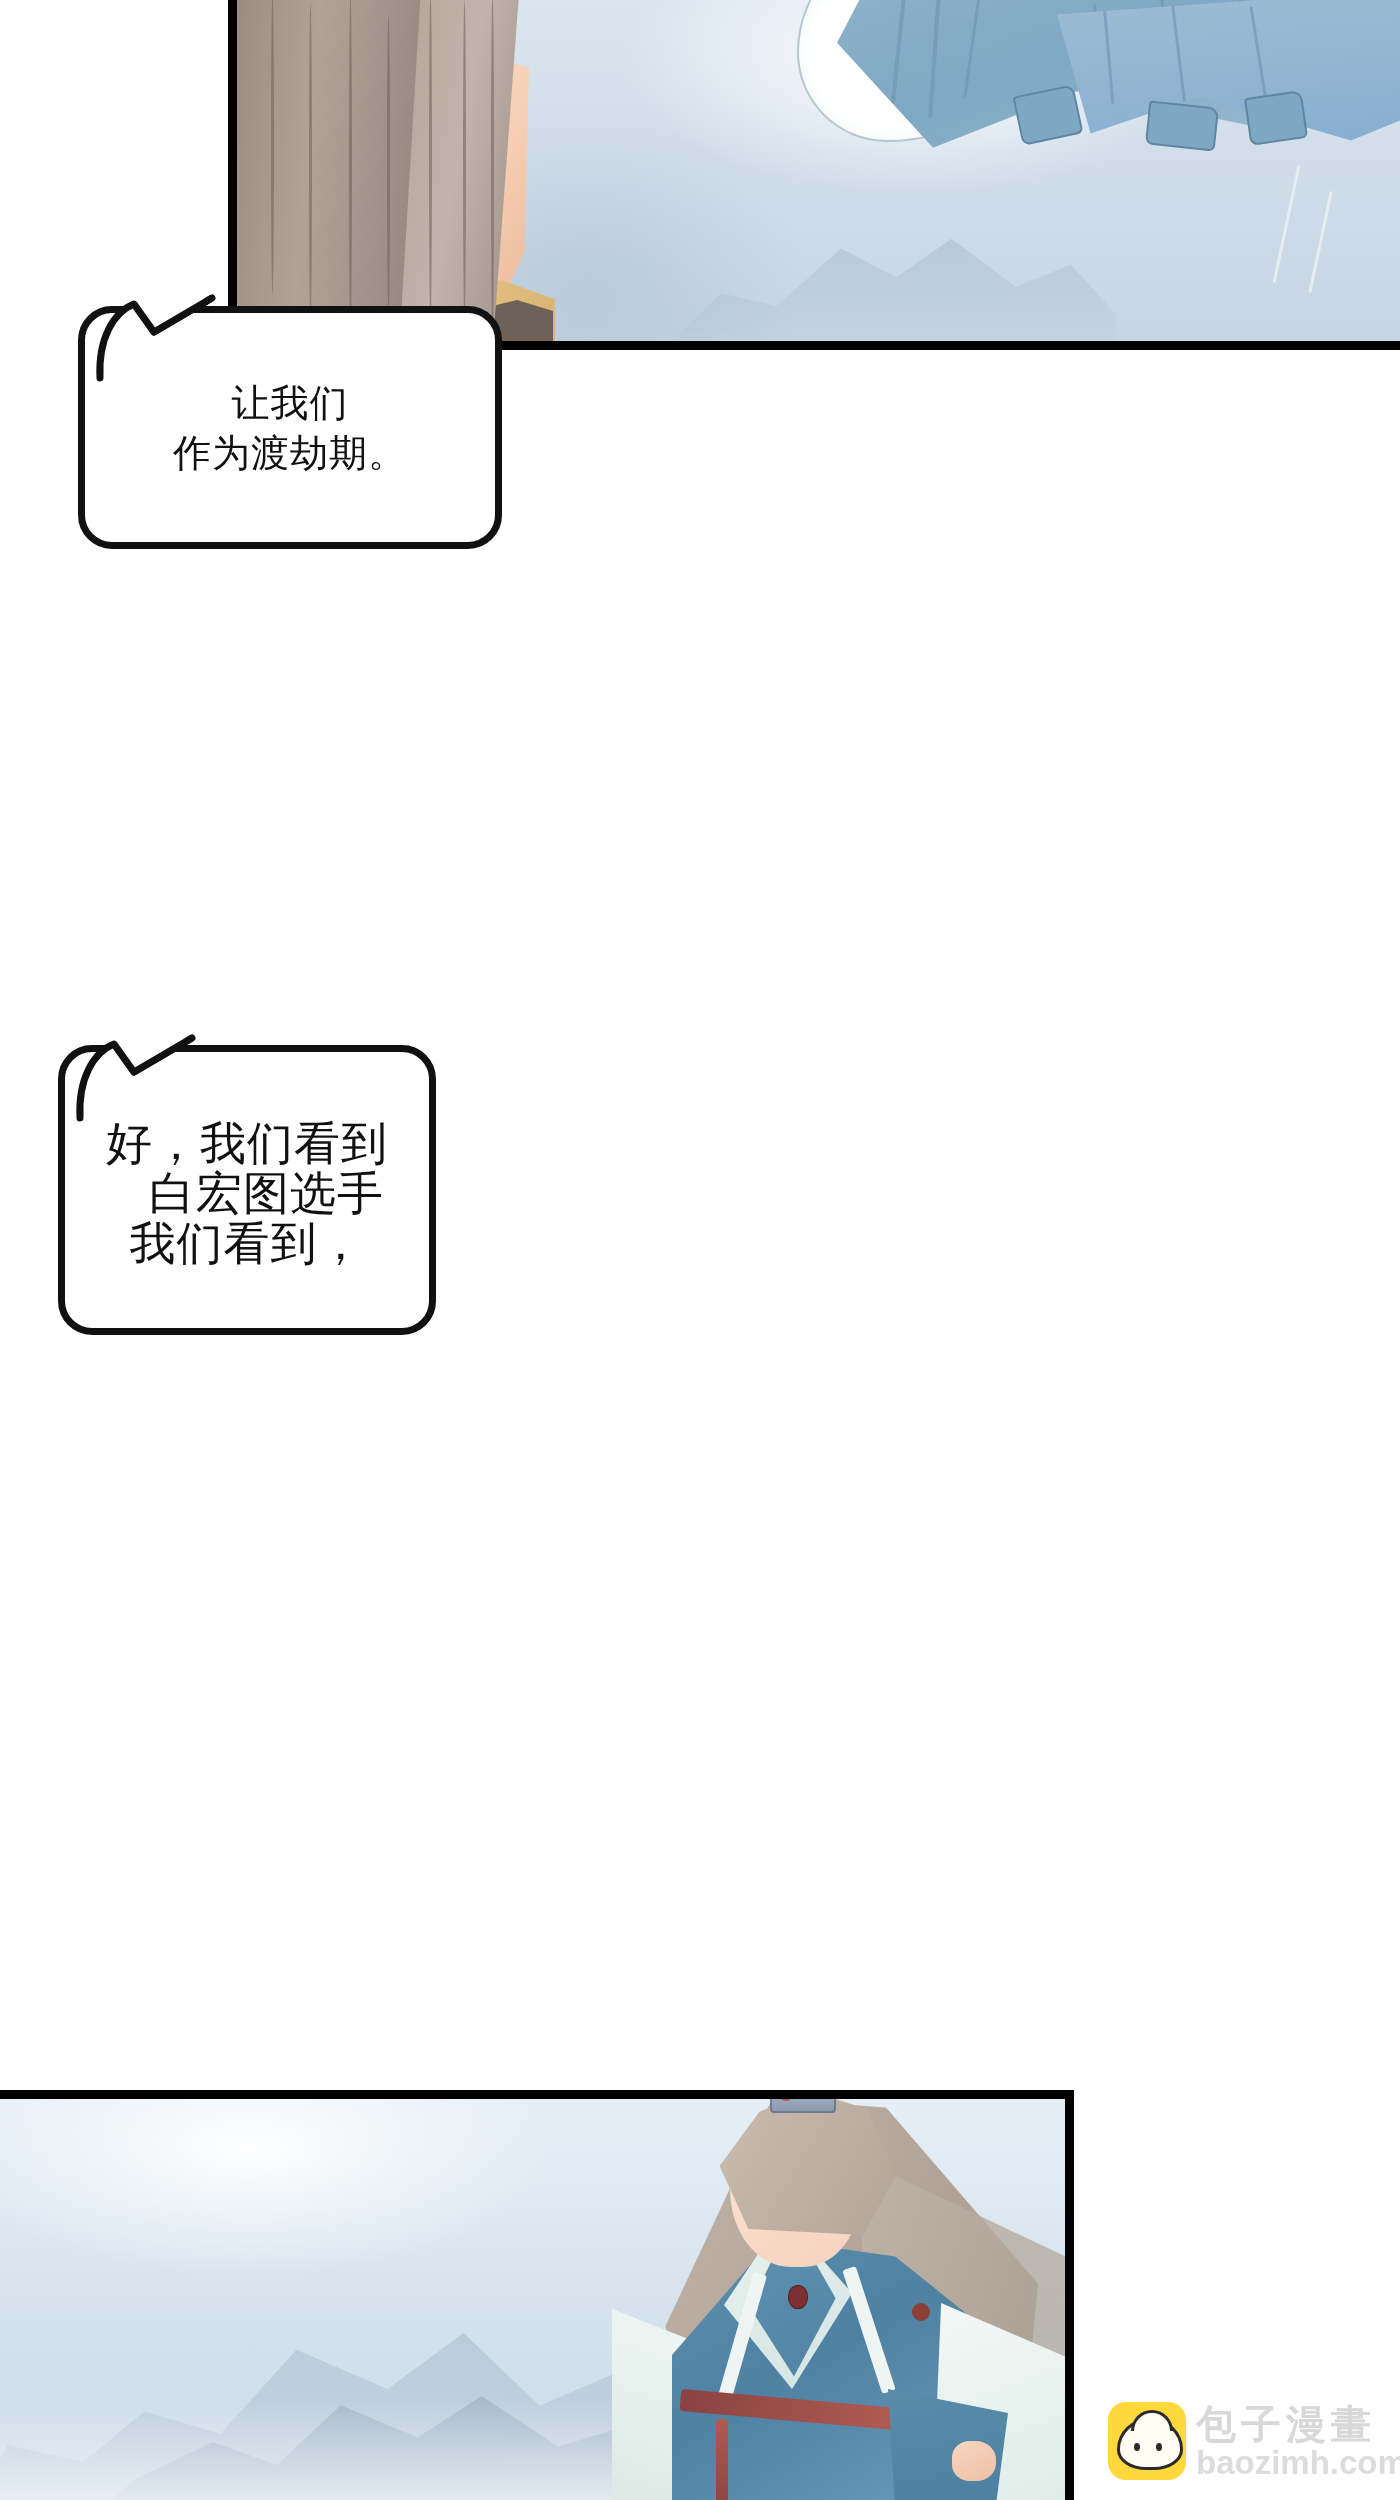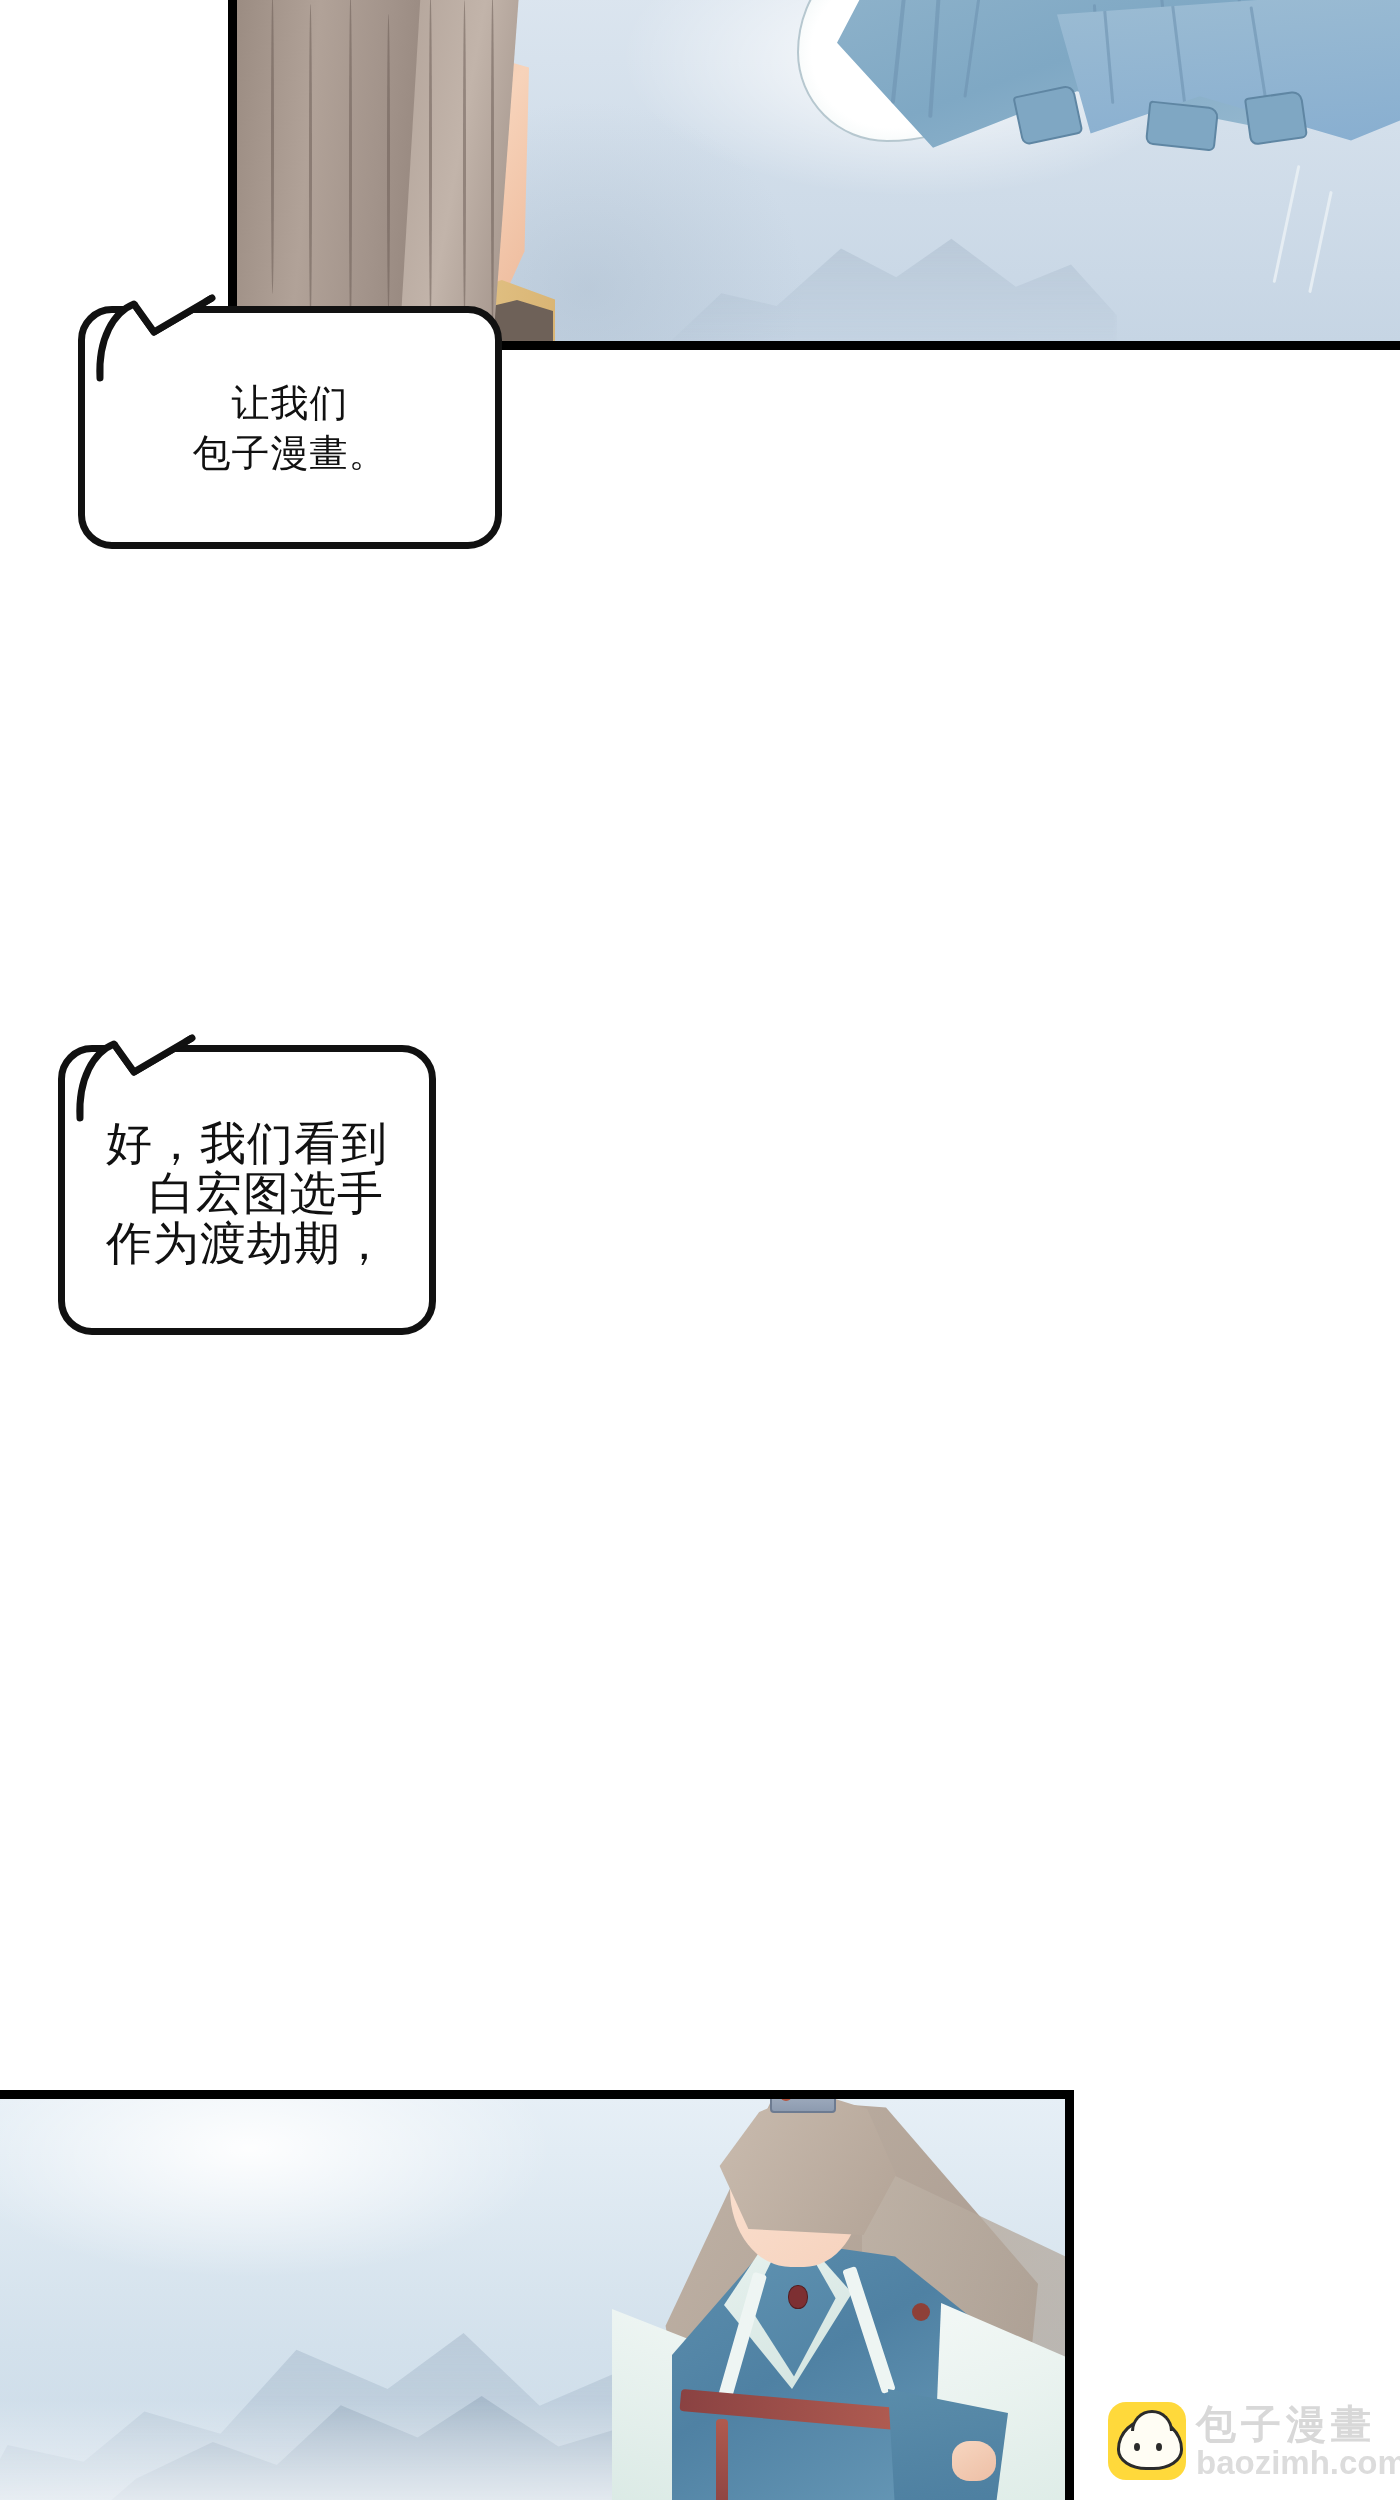--- a/index.html
+++ b/index.html
@@ -231,33 +231,33 @@
   </div>
 
   <div class="tail" id="tail-1">
     <svg width="130" height="92" viewBox="0 0 130 92">
       <path d="M8 88 C6 48, 22 22, 42 14 L62 42 L120 8" fill="#ffffff" stroke="#111111" stroke-width="7" stroke-linejoin="round" stroke-linecap="round"></path>
       <path d="M42 14 L62 42 L120 8" fill="#ffffff" stroke="#111111" stroke-width="7" stroke-linejoin="round"></path>
     </svg>
   </div>
   <div class="bubble" id="bubble-1">
     <div class="txt">让我们</div>
-    <div class="txt" style="top:116px;">包子漫畫。</div>
+    <div class="txt" style="top:116px;">作为渡劫期。</div>
   </div>
 
   <div class="tail" id="tail-2">
     <svg width="130" height="92" viewBox="0 0 130 92">
       <path d="M8 88 C6 48, 22 22, 42 14 L62 42 L120 8" fill="#ffffff" stroke="#111111" stroke-width="7" stroke-linejoin="round" stroke-linecap="round"></path>
       <path d="M42 14 L62 42 L120 8" fill="#ffffff" stroke="#111111" stroke-width="7" stroke-linejoin="round"></path>
     </svg>
   </div>
   <div class="bubble" id="bubble-2">
     <div class="txt">好，我们看到</div>
     <div class="txt" style="top:112px;margin-left:39px;">白宏图选手</div>
-    <div class="txt" style="top:162px;">作为渡劫期，</div>
+    <div class="txt" style="top:162px;">我们看到，</div>
   </div>
 
   <div class="panel" id="panel-bottom">
     <div class="sky2"></div>
     <div class="mtn" id="mtn-back"></div>
     <div class="mtn" id="mtn-front"></div>
     <div id="mist"></div>
 
     <div id="char">
       <div id="c-hairback"></div>

